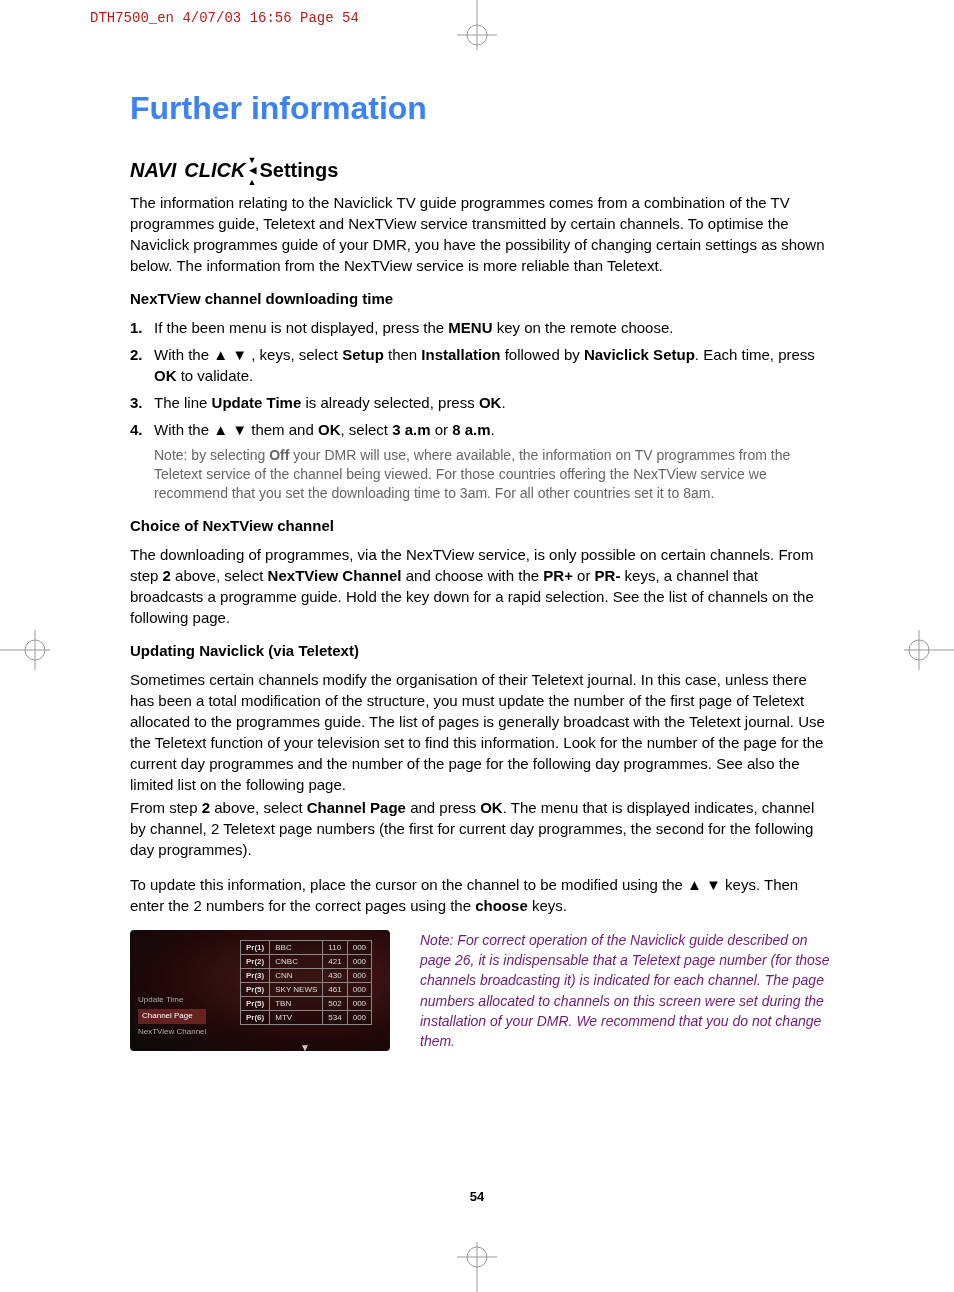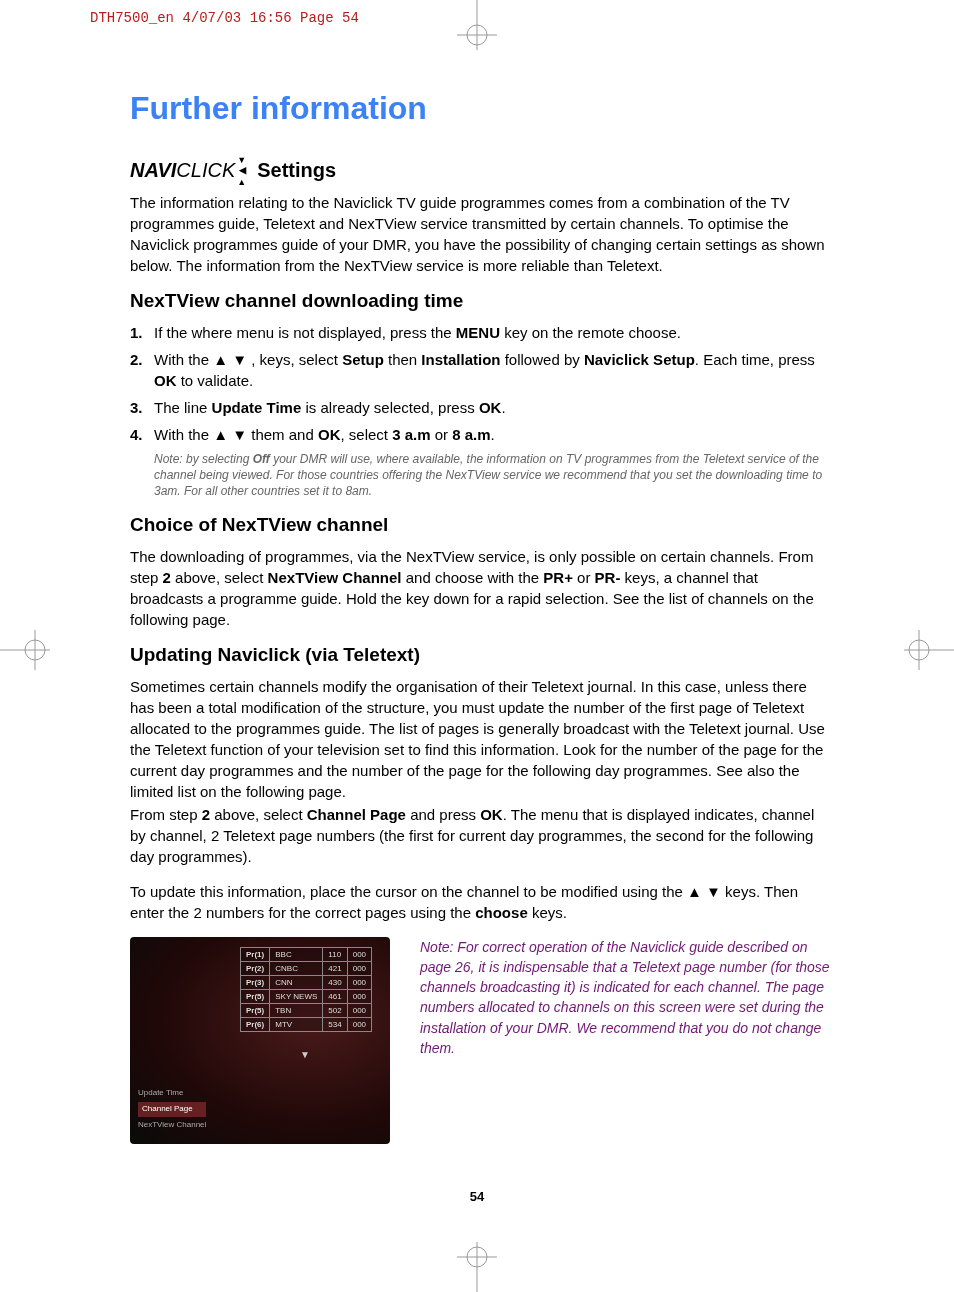--- a/index.html
+++ b/index.html
@@ -69,44 +69,44 @@
       font-weight: bold;
       color: #3b82f6;
       margin-bottom: 32px;
     }
     .section-title {
       font-size: 20px;
       font-weight: bold;
       margin-bottom: 10px;
       display: flex;
       align-items: center;
-      gap: 8px;
     }
     .naviclick-logo {
       font-size: 20px;
       font-weight: bold;
       font-style: italic;
       position: relative;
       display: inline-flex;
       align-items: center;
     }
     .naviclick-logo .navi {
       font-style: italic;
     }
     .naviclick-logo .click {
       font-style: italic;
-      font-weight: normal;
+      font-weight: bold;
+      padding-left: 8px;
     }
     .body-text {
       font-size: 15px;
       line-height: 1.4;
       margin-bottom: 14px;
     }
     .subsection-title {
-      font-size: 19px;
+      font-size: 15px;
       font-weight: bold;
       margin-bottom: 10px;
       margin-top: 13px;
     }
     .ol {
       list-style: none;
       font-size: 15px;
       line-height: 1.4;
     }
     .ol li {
@@ -114,37 +114,36 @@
       margin-bottom: 6px;
     }
     .ol .num {
       font-weight: bold;
       min-width: 24px;
     }
     .ol .txt {
       flex: 1;
     }
     .note-italic {
-      font-style: italic;
       color: #666;
-      font-size: 12px;
+      font-size: 14px;
       line-height: 1.35;
       margin-left: 24px;
       margin-bottom: 14px;
     }
     b { font-weight: bold; }
     .figure-row {
       display: flex;
       gap: 30px;
       margin-top: 10px;
       margin-bottom: 20px;
     }
     .figure-box {
       width: 260px;
-      height: 207px;
+      height: 121px;
       background: radial-gradient(ellipse at 70% 40%, #4a1a1a 0%, #200808 60%, #0a0a0a 100%);
       border-radius: 4px;
       position: relative;
       padding: 10px;
       color: #ccc;
       font-size: 8px;
       font-family: Arial, sans-serif;
     }
     .channel-table {
       position: absolute;
@@ -249,21 +248,21 @@
     <span>Settings</span>
   </div>
 
   <p class="body-text">The information relating to the Naviclick TV guide programmes comes from a combination of the TV programmes guide, Teletext and NexTView service transmitted by certain channels. To optimise the Naviclick programmes guide of your DMR, you have the possibility of changing certain settings as shown below. The information from the NexTView service is more reliable than Teletext.</p>
 
   <h3 class="subsection-title">NexTView channel downloading time</h3>
 
   <ol class="ol">
     <li>
       <span class="num">1.</span>
-      <span class="txt"><span>If the where menu is not displayed, press the </span><b>MENU</b><span> key on the remote choose.</span></span>
+      <span class="txt"><span>If the been menu is not displayed, press the </span><b>MENU</b><span> key on the remote choose.</span></span>
     </li>
     <li>
       <span class="num">2.</span>
       <span class="txt"><span>With the </span><span>▲</span> <span>▼</span><span> , keys, select </span><b>Setup</b><span> then </span><b>Installation</b><span> followed by </span><b>Naviclick Setup</b><span>. Each time, press </span><b>OK</b><span> to validate.</span></span>
     </li>
     <li>
       <span class="num">3.</span>
       <span class="txt"><span>The line </span><b>Update Time</b><span> is already selected, press </span><b>OK</b><span>.</span></span>
     </li>
     <li>

